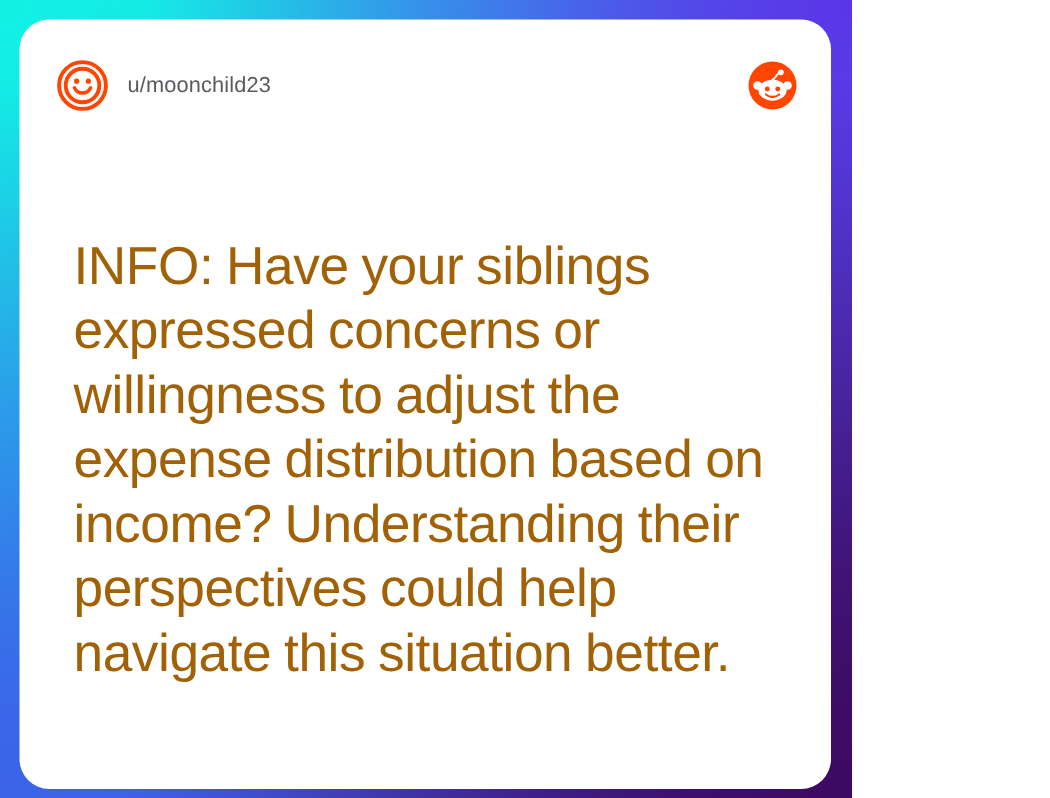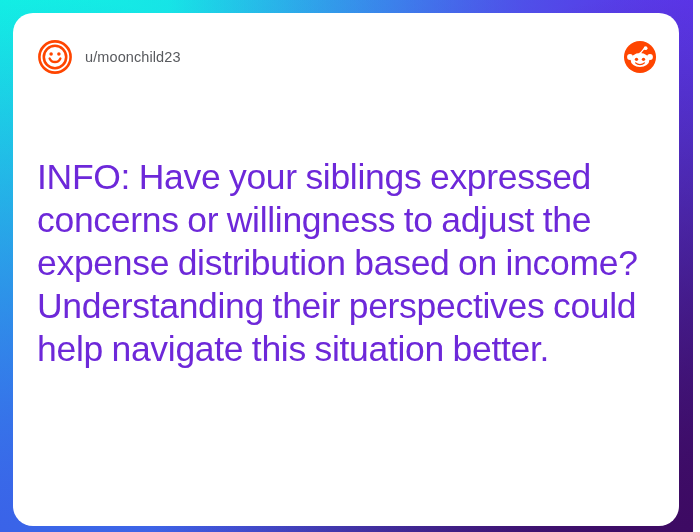--- a/index.html
+++ b/index.html
@@ -8,21 +8,21 @@
   }
   body {
     width: 700px;
     height: 532px;
     overflow: hidden;
     font-family: "Liberation Sans", sans-serif;
   }
 
   #stage {
     position: relative;
-    width: 693px;
+    width: 568px;
     height: 532px;
     box-sizing: border-box;
     background:
       radial-gradient(circle at 100% 100%, #3d0a63 0%, rgba(61,10,99,0) 62%),
       radial-gradient(circle at 100% 0%, #5b35e8 0%, rgba(91,53,232,0) 60%),
       radial-gradient(circle at 0% 100%, #3a63e8 0%, rgba(58,99,232,0) 62%),
       radial-gradient(circle at 0% 0%, #12f0e4 0%, rgba(18,240,228,0) 60%),
       linear-gradient(135deg, #19e6e6 0%, #2aa8f0 32%, #4b4fe0 62%, #3d0f66 100%);
     padding: 13px 14px 6px 13px;
   }
@@ -75,25 +75,25 @@
     width: 34px;
     height: 34px;
     display: block;
     flex: 0 0 auto;
   }
 
   
   .post-body {
     position: absolute;
     top: 143px;
-    left: 24px;
+    left: 36px;
     right: 24px;
     font-size: 35.5px;
     line-height: 43px;
-    color: #6d28d9;
+    color: #a16207;
     letter-spacing: -0.3px;
     font-weight: 400;
     word-spacing: -1px;
   }
 </style>
 </head>
 <body>
 
 <div id="stage">
 

